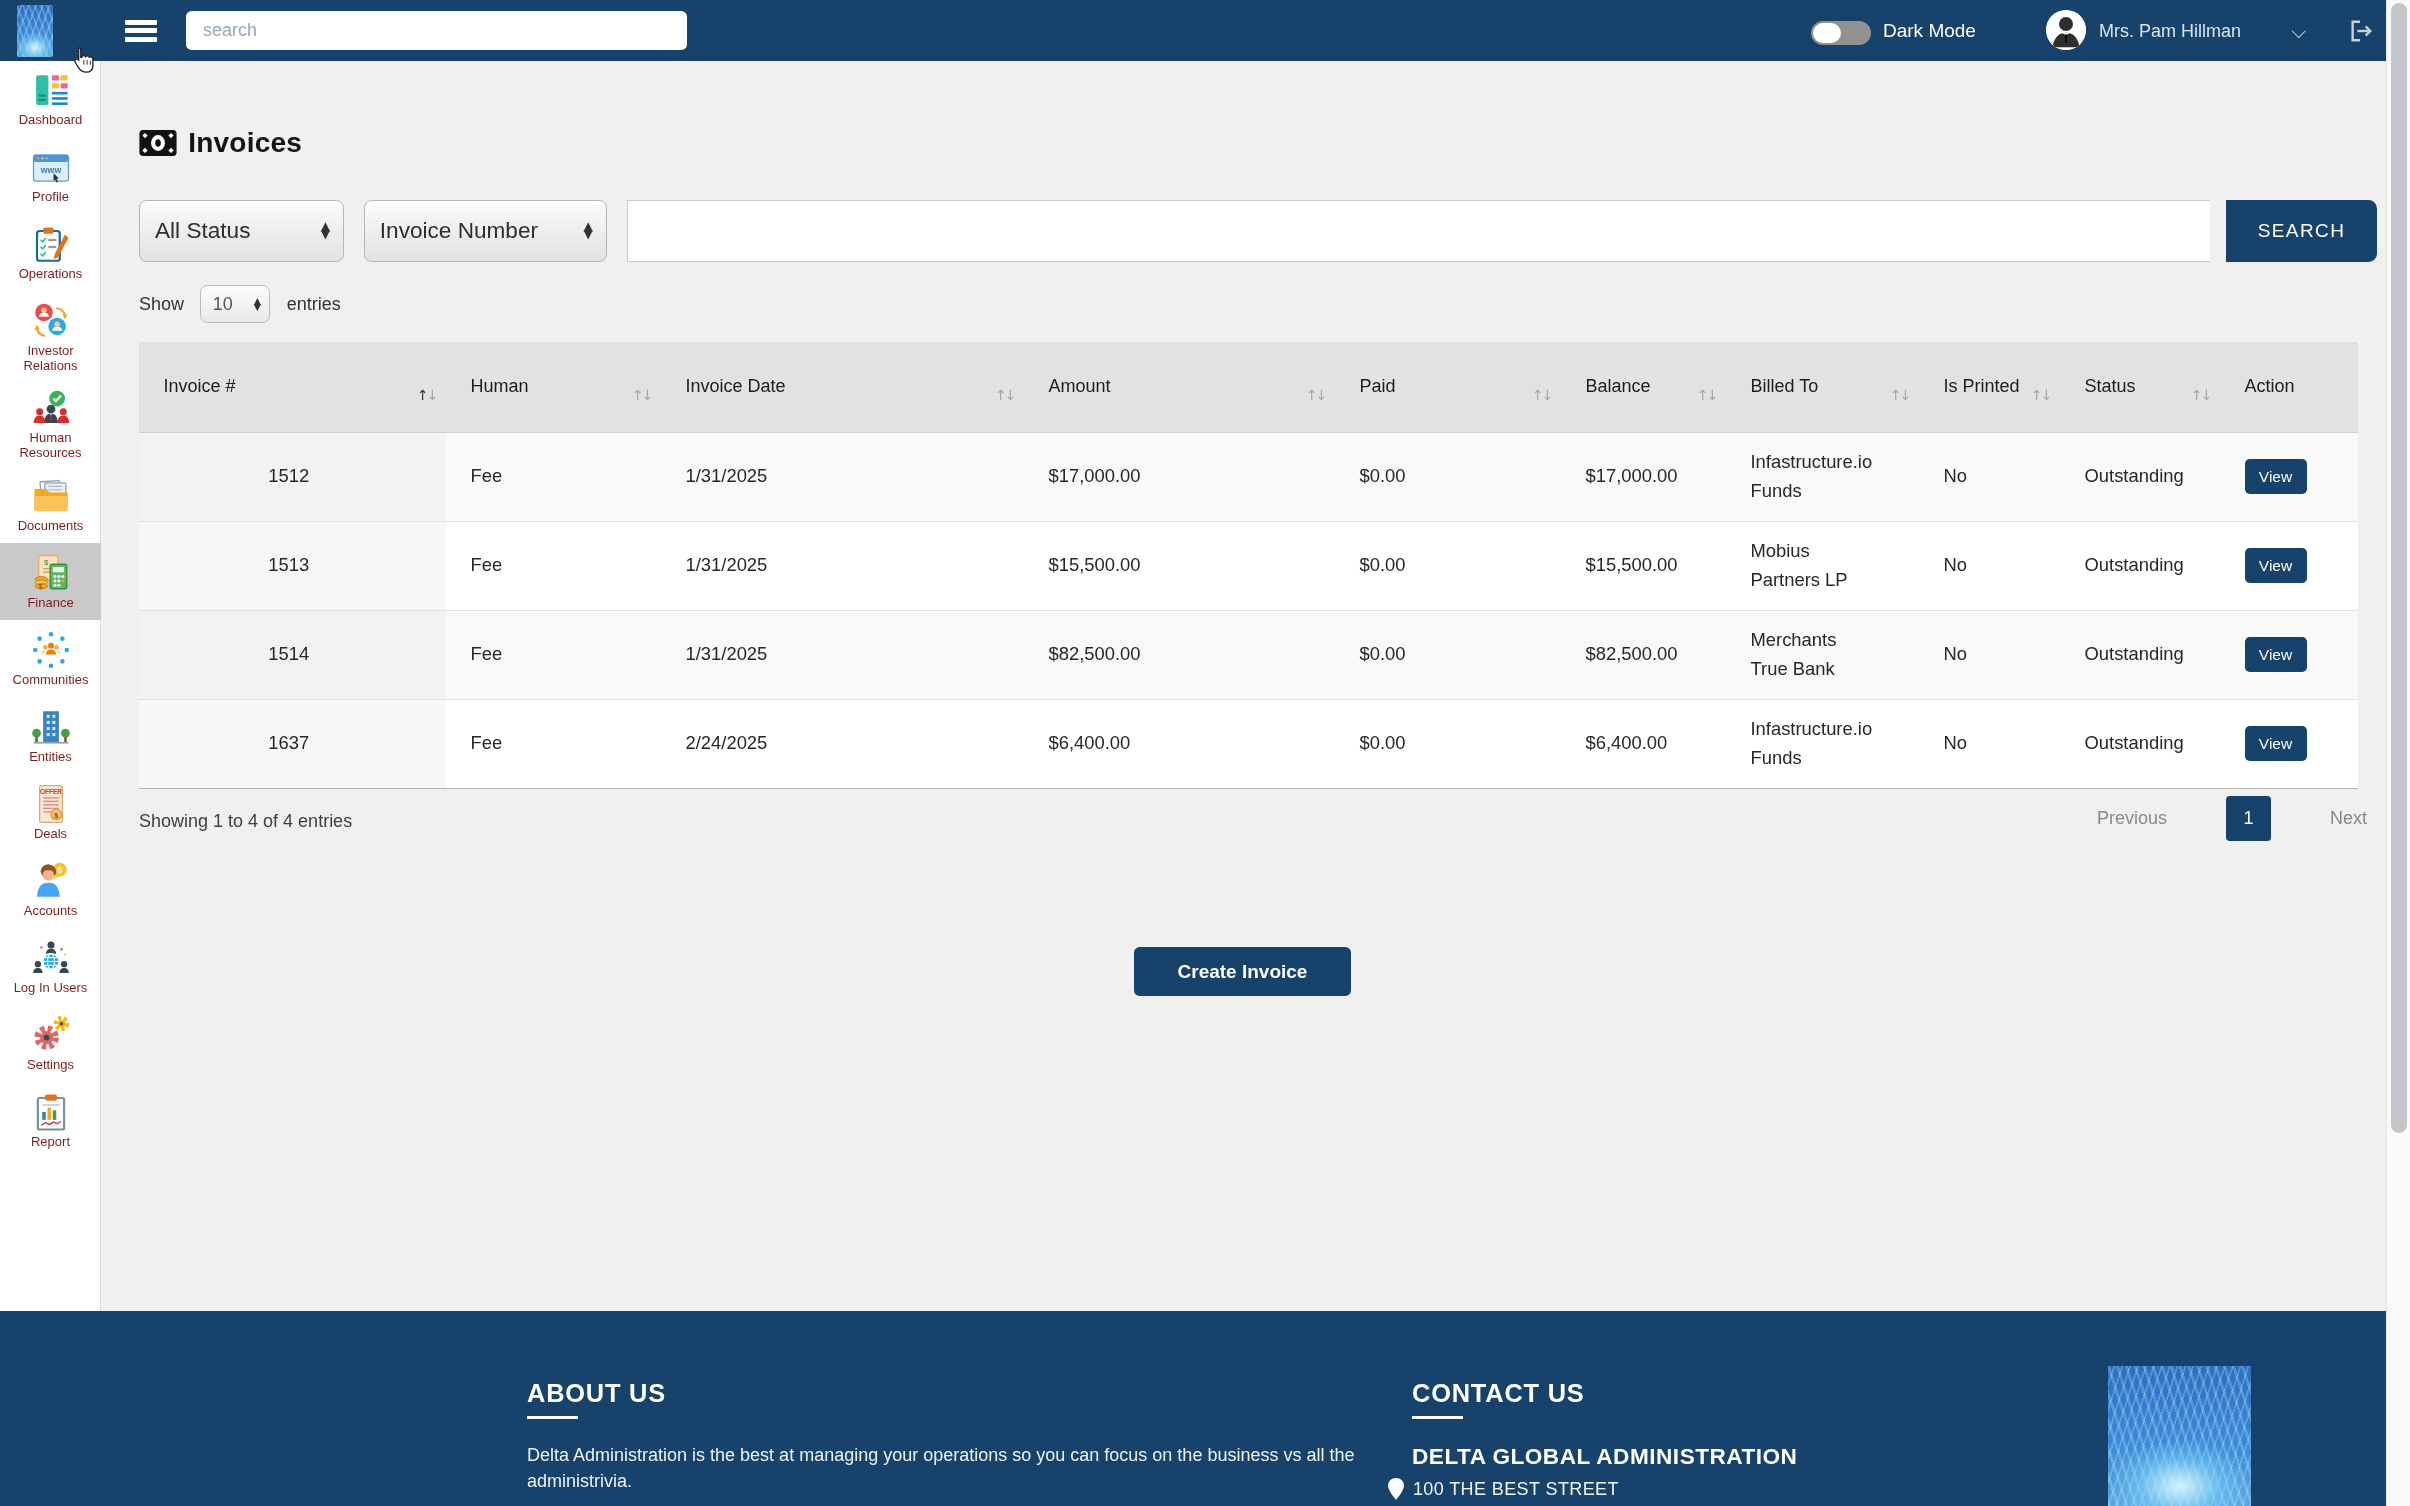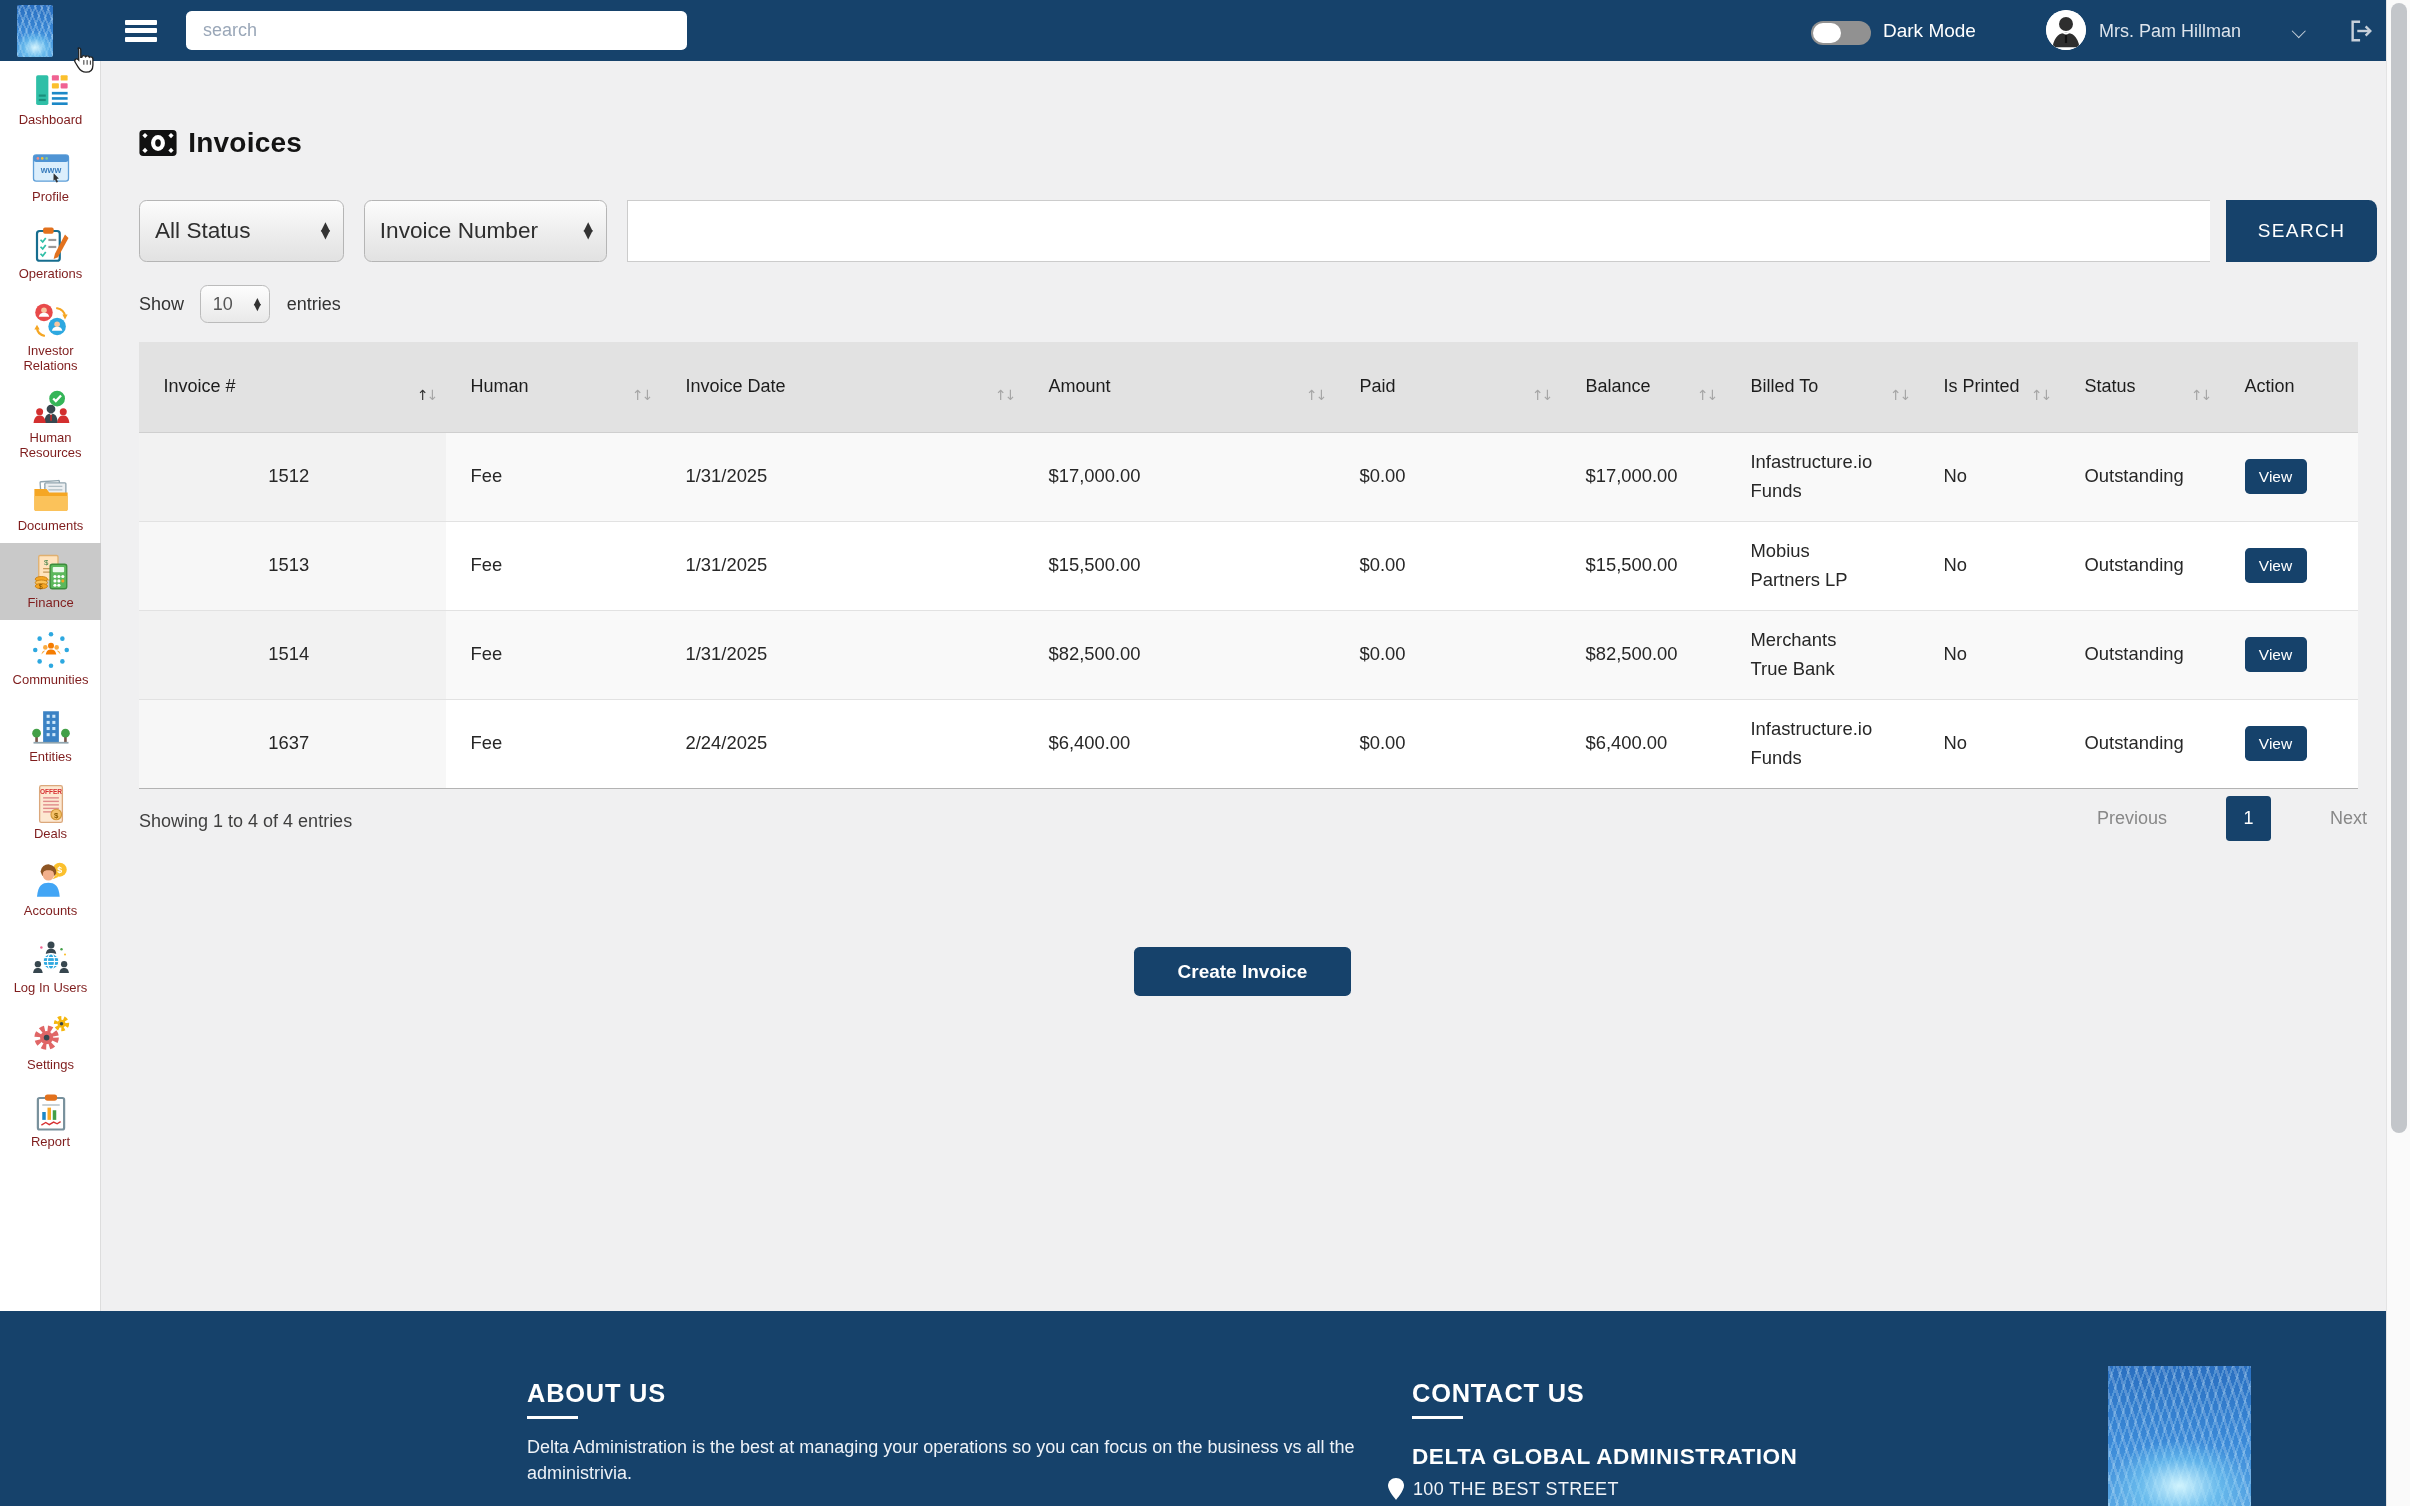--- a/index.html
+++ b/index.html
@@ -134,21 +134,21 @@
     position:absolute; left:1033px; top:862px; width:217px; height:49px;
     background:var(--navy); color:#fff; border:none; border-radius:5.6px;
     font-size:19px; font-weight:600; cursor:pointer; font-family:"Liberation Sans",sans-serif;margin-top:24px;
   }
 
   
   .footer { position:absolute; left:0; top:1311px; width:2386px; height:240px; background:var(--navy); }
   .f-heading { font-size:25.4px; font-weight:700; color:#fff; letter-spacing:0.8px; }
   .f-underline { width:51px; height:3.8px; background:#fff; margin-top:7.5px; }
   .about-block { position:absolute; left:527px; top:68px; width:857px; }
-  .about-text { margin-top:15px; font-size:18px; color:#eef2f7; line-height:1.45; }
+  .about-text { margin-top:23px; font-size:18px; color:#eef2f7; line-height:1.45; }
   .contact-block { position:absolute; left:1412px; top:68px; width:678px; }
   .company-name { margin-top:24.5px; font-size:22.6px; font-weight:700; color:#fff; letter-spacing:0.5px; }
   .address-row { margin-top:8.5px; display:flex; align-items:center; font-size:18px; color:#f2f5f9; letter-spacing:0.4px; }
   .pin { margin:0 9.4px 0 -24.5px; }
   .footer-image {
     position:absolute; left:2108px; top:55px; width:143px; height:141px;
     background:
       radial-gradient(ellipse 62% 42% at 50% 85%, rgba(215,248,255,.95), rgba(120,205,245,.55) 45%, rgba(40,110,200,0) 78%),
       repeating-linear-gradient(72deg, rgba(255,255,255,.2) 0 2.8px, rgba(0,0,0,0) 2.8px 8.5px),
       repeating-linear-gradient(-72deg, rgba(190,235,255,.26) 0 1.9px, rgba(0,0,0,0) 1.9px 7.5px),

